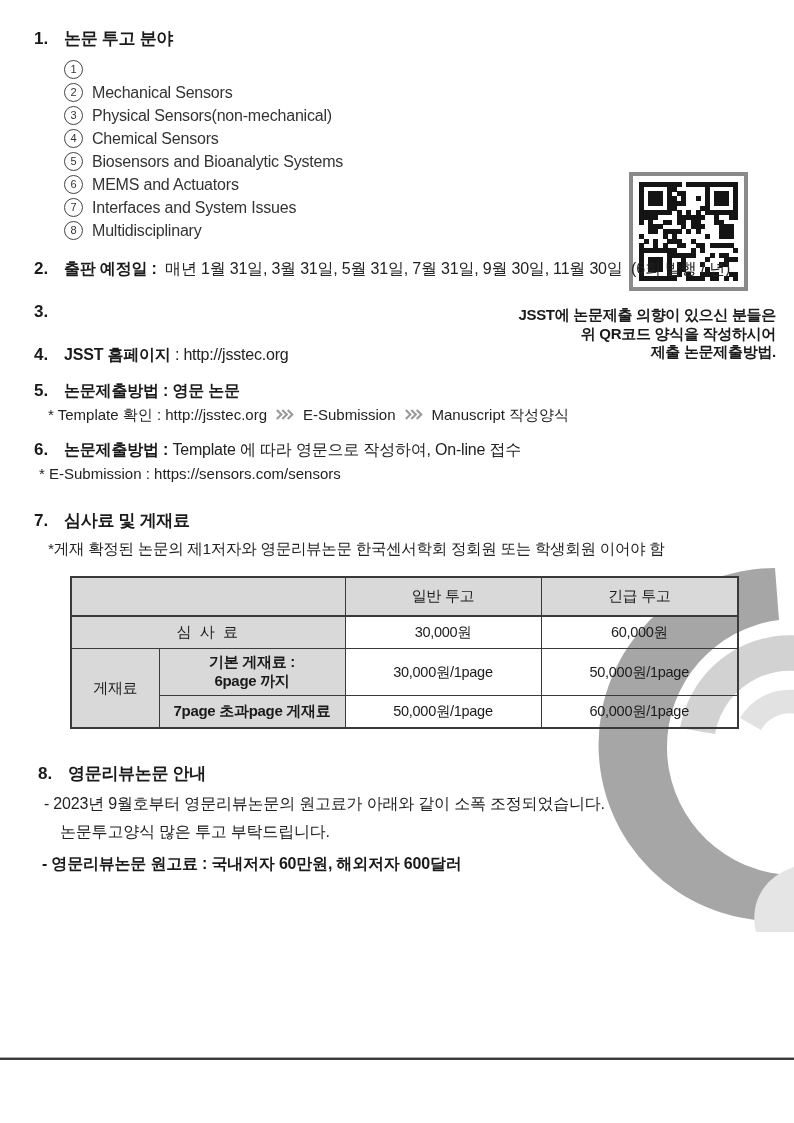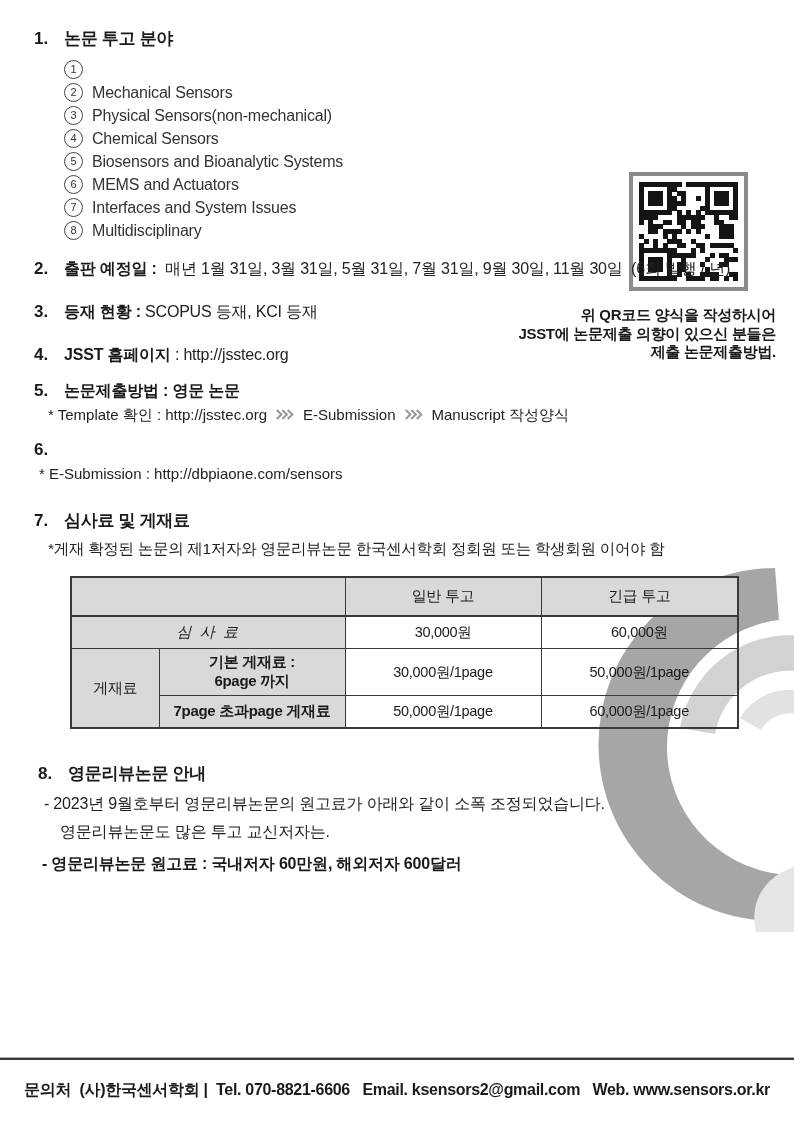--- a/index.html
+++ b/index.html
@@ -305,22 +305,22 @@
         <div style="left: 51.8571px; top: 94.2857px; width: 5.01429px; height: 5.01429px;"></div>
         <div style="left: 56.5714px; top: 94.2857px; width: 5.01429px; height: 5.01429px;"></div>
         <div style="left: 61.2857px; top: 94.2857px; width: 5.01429px; height: 5.01429px;"></div>
         <div style="left: 70.7143px; top: 94.2857px; width: 5.01429px; height: 5.01429px;"></div>
         <div style="left: 75.4286px; top: 94.2857px; width: 5.01429px; height: 5.01429px;"></div>
         <div style="left: 84.8571px; top: 94.2857px; width: 5.01429px; height: 5.01429px;"></div>
         <div style="left: 94.2857px; top: 94.2857px; width: 5.01429px; height: 5.01429px;"></div>
       </div>
   </div>
   <div class="qr-note">
+    <div>JSST에 논문제출 의향이 있으신 분들은</div>
     <div>위 QR코드 양식을 작성하시어</div>
-    <div>JSST에 논문제출 의향이 있으신 분들은</div>
     <div>제출 논문제출방법.</div>
   </div>
 
   <div class="content">
 
     <div class="sec" style="margin-top:28px;">
       <span class="sec-num">1.</span>
       <span class="sec-head">논문 투고 분야</span>
     </div>
     <div class="topic-list">
@@ -357,21 +357,20 @@
         </div>
     </div>
 
     <div class="sec">
       <span class="sec-num">2.</span>
       <span class="sec-line"><span class="lbl">출판 예정일 : </span><span class="val"> 매년 1월 31일, 3월 31일, 5월 31일, 7월 31일, 9월 30일, 11월 30일  (6회 발행 / 년)</span></span>
     </div>
 
     <div class="sec" style="margin-top:21px;">
       <span class="sec-num">3.</span>
-      <span class="sec-line"><span class="lbl">등재 현황 : </span><span class="val">SCOPUS 등재, KCI 등재</span></span>
     </div>
 
     <div class="sec" style="margin-top:21px;">
       <span class="sec-num">4.</span>
       <span class="sec-line"><span class="lbl">JSST 홈페이지</span><span class="val"> : http://jsstec.org</span></span>
     </div>
 
     <div class="sec" style="margin-top:14px;">
       <span class="sec-num">5.</span>
       <span class="sec-line"><span class="lbl">논문제출방법 : </span><span class="lbl">영문 논문</span></span>
@@ -383,23 +382,24 @@
         </svg>
       <span>E-Submission</span>
       <svg class="chev" width="20" height="11" viewBox="0 0 22 12">
           <path d="M2 1 L7 6 L2 11 M8 1 L13 6 L8 11 M14 1 L19 6 L14 11" stroke="#9a9a9a" stroke-width="2.4" fill="none"></path>
         </svg>
       <span>Manuscript 작성양식</span>
     </div>
 
     <div class="sec" style="margin-top:14px;">
       <span class="sec-num">6.</span>
+      <span class="sec-line"><span class="lbl">논문제출방법 : </span><span class="val">Template 에 따라 영문으로 작성하여, On-line 접수</span></span>
     </div>
     <div class="sub-line" style="padding-left:5px;">
-      <span>* E-Submission : http://dbpiaone.com/sensors</span>
+      <span>* E-Submission : https://sensors.com/sensors</span>
     </div>
 
     <div class="sec" style="margin-top:26px;">
       <span class="sec-num">7.</span>
       <span class="sec-head">심사료 및 게재료</span>
     </div>
     <div class="fee-note">*게재 확정된 논문의 제1저자와 영문리뷰논문 한국센서학회 정회원 또는 학생회원 이어야 함</div>
 
     <table class="fee-table">
       <colgroup>
@@ -408,21 +408,21 @@
           <col class="col-v1">
           <col class="col-v2">
         </colgroup>
       <tbody>
           <tr class="head">
         <td class="gray" colspan="2"></td>
         <td class="gray">일반 투고</td>
         <td class="gray">긴급 투고</td>
       </tr>
       <tr>
-        <td class="gray" colspan="2" style="letter-spacing:2px;font-style:italic;">심 사 료</td>
+        <td class="gray" colspan="2" style="letter-spacing:2px;">심 사 료</td>
         <td class="money">30,000원</td>
         <td class="money">60,000원</td>
       </tr>
       <tr>
         <td class="gray" rowspan="2">게재료</td>
         <td class="gray b" style="padding:4px;">
           <div>기본 게재료 :</div>
           <div>6page 까지</div>
         </td>
         <td class="money">30,000원/1page</td>
@@ -434,23 +434,22 @@
         <td class="money">60,000원/1page</td>
       </tr>
     </tbody>
       </table>
 
     <div class="sec" style="margin-top:34px;padding-left:4px;">
       <span class="sec-num">8.</span>
       <span class="sec-head">영문리뷰논문 안내</span>
     </div>
     <div class="s8-line s8-l1">- 2023년 9월호부터 영문리뷰논문의 원고료가 아래와 같이 소폭 조정되었습니다.</div>
-    <div class="s8-line s8-l2">영문리뷰논문도 많은 투고 교신저자는.</div>
+    <div class="s8-line s8-l2">논문투고양식 많은 투고 부탁드립니다.</div>
     <div class="s8-line s8-l3">- 영문리뷰논문 원고료 : 국내저자 60만원, 해외저자 600달러</div>
 
   </div>
 
   <div class="footer">
     <div class="rule" style="margin-top:0;"></div>
-    <div class="footer-text">문의처  (사)한국센서학회 |  Tel. 070-8821-6606   Email. ksensors2@gmail.com   Web. www.sensors.or.kr</div>
   </div>
 
 </div>
 
 </body></html>

